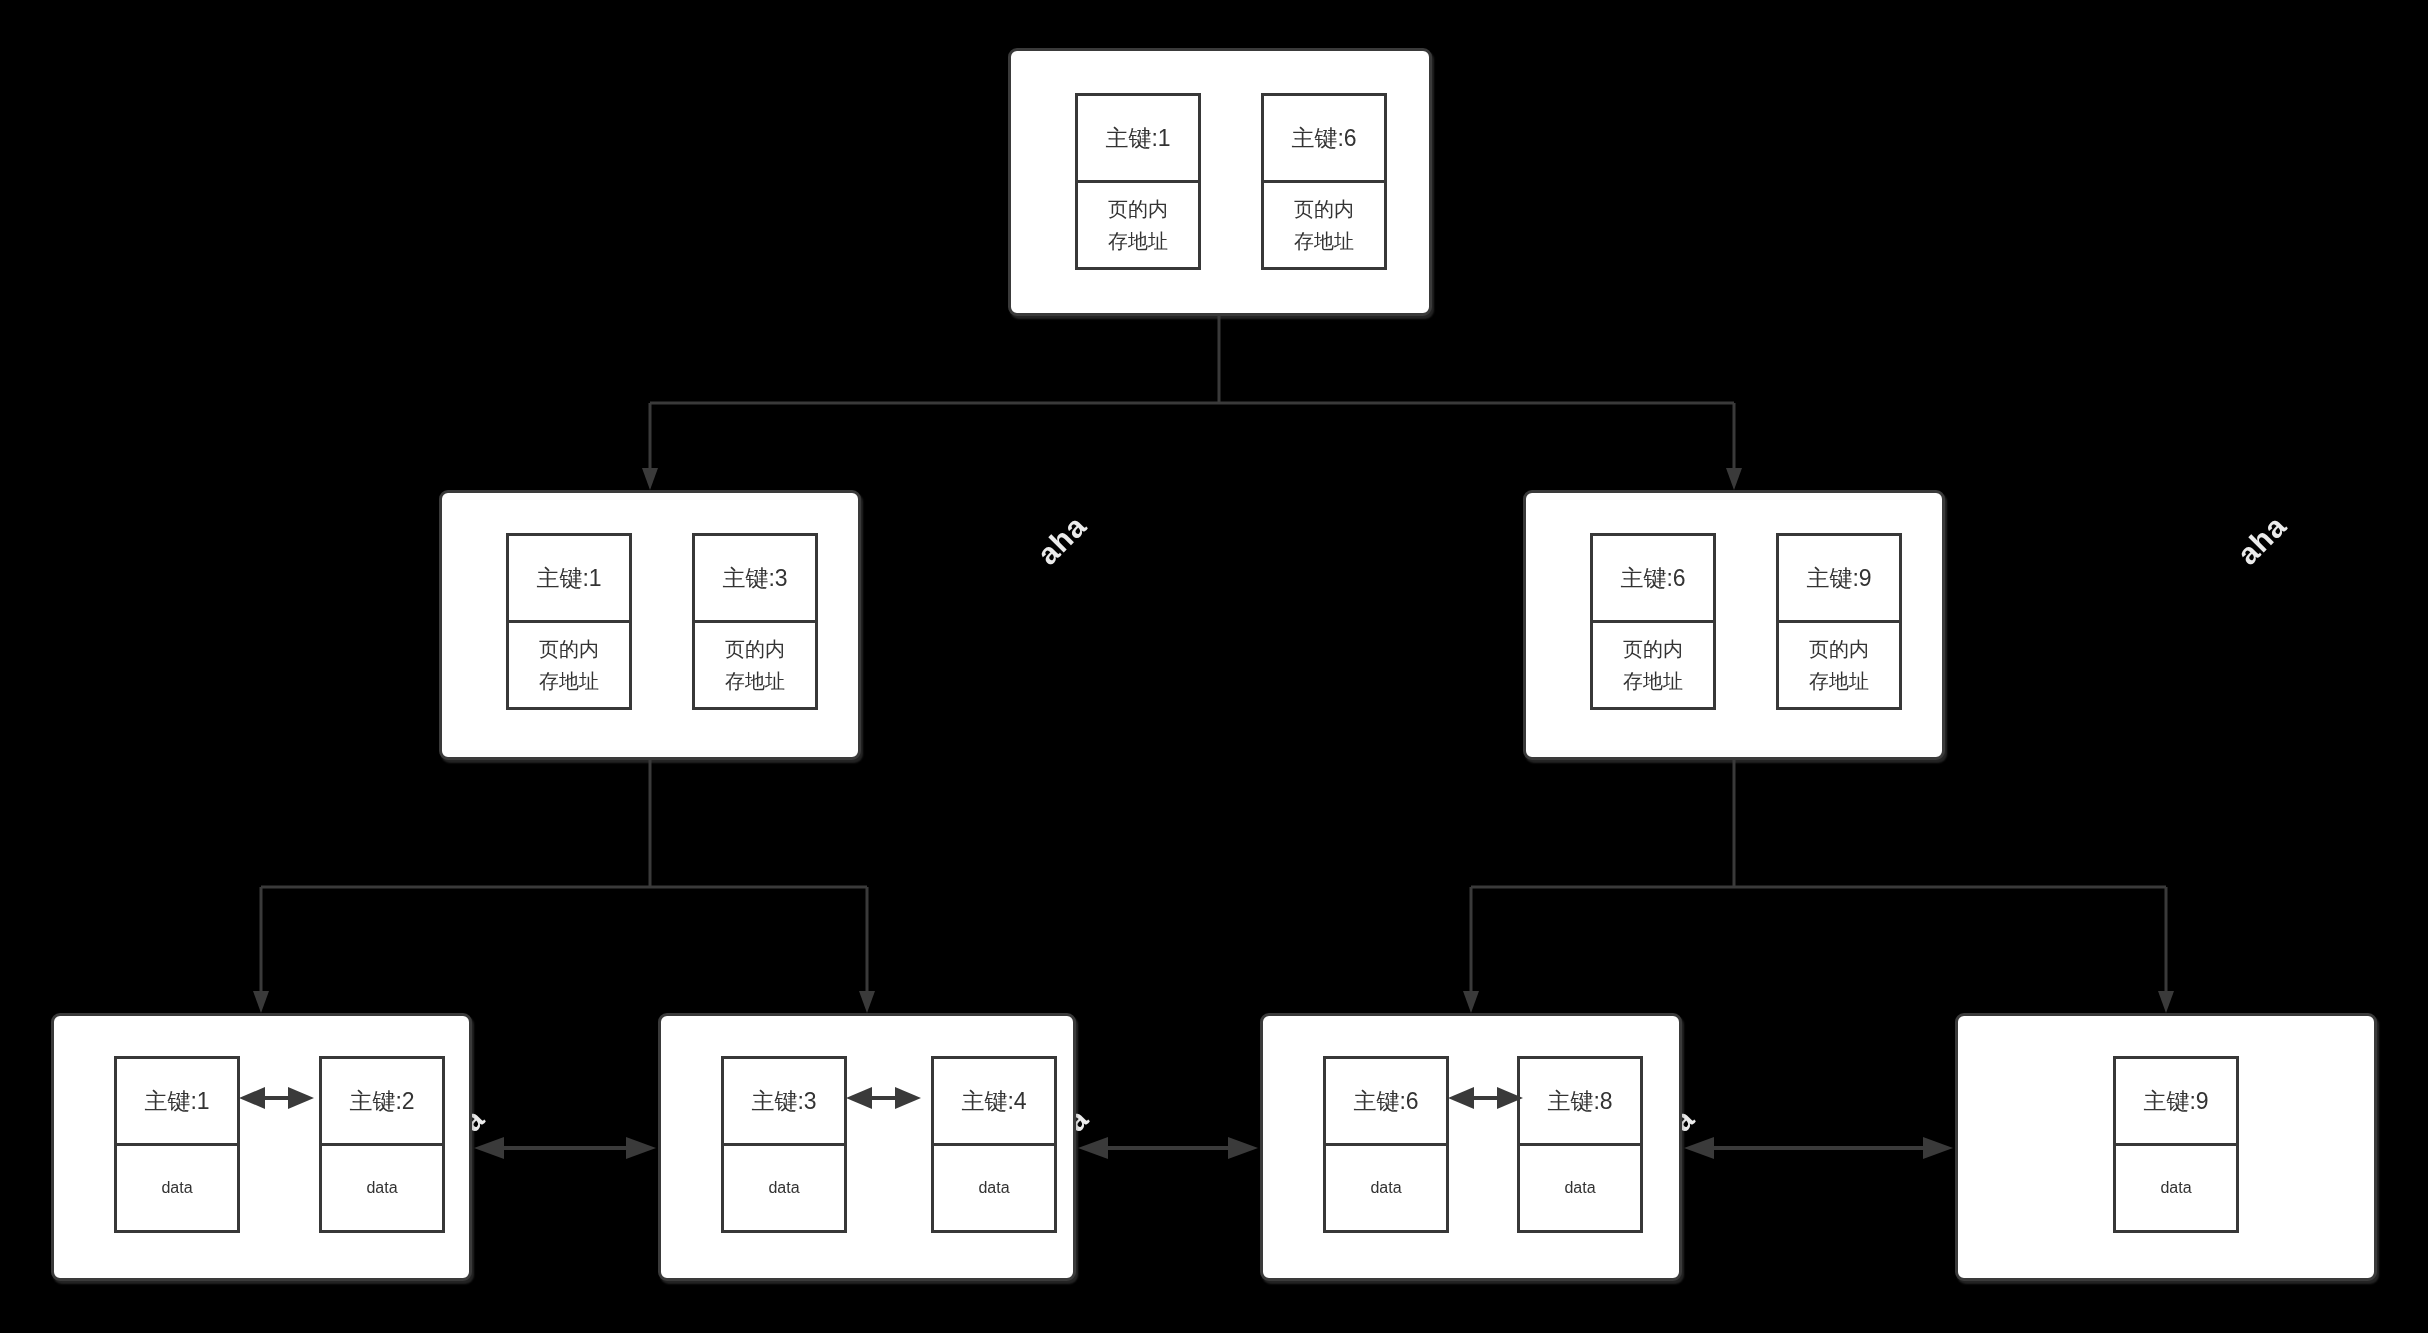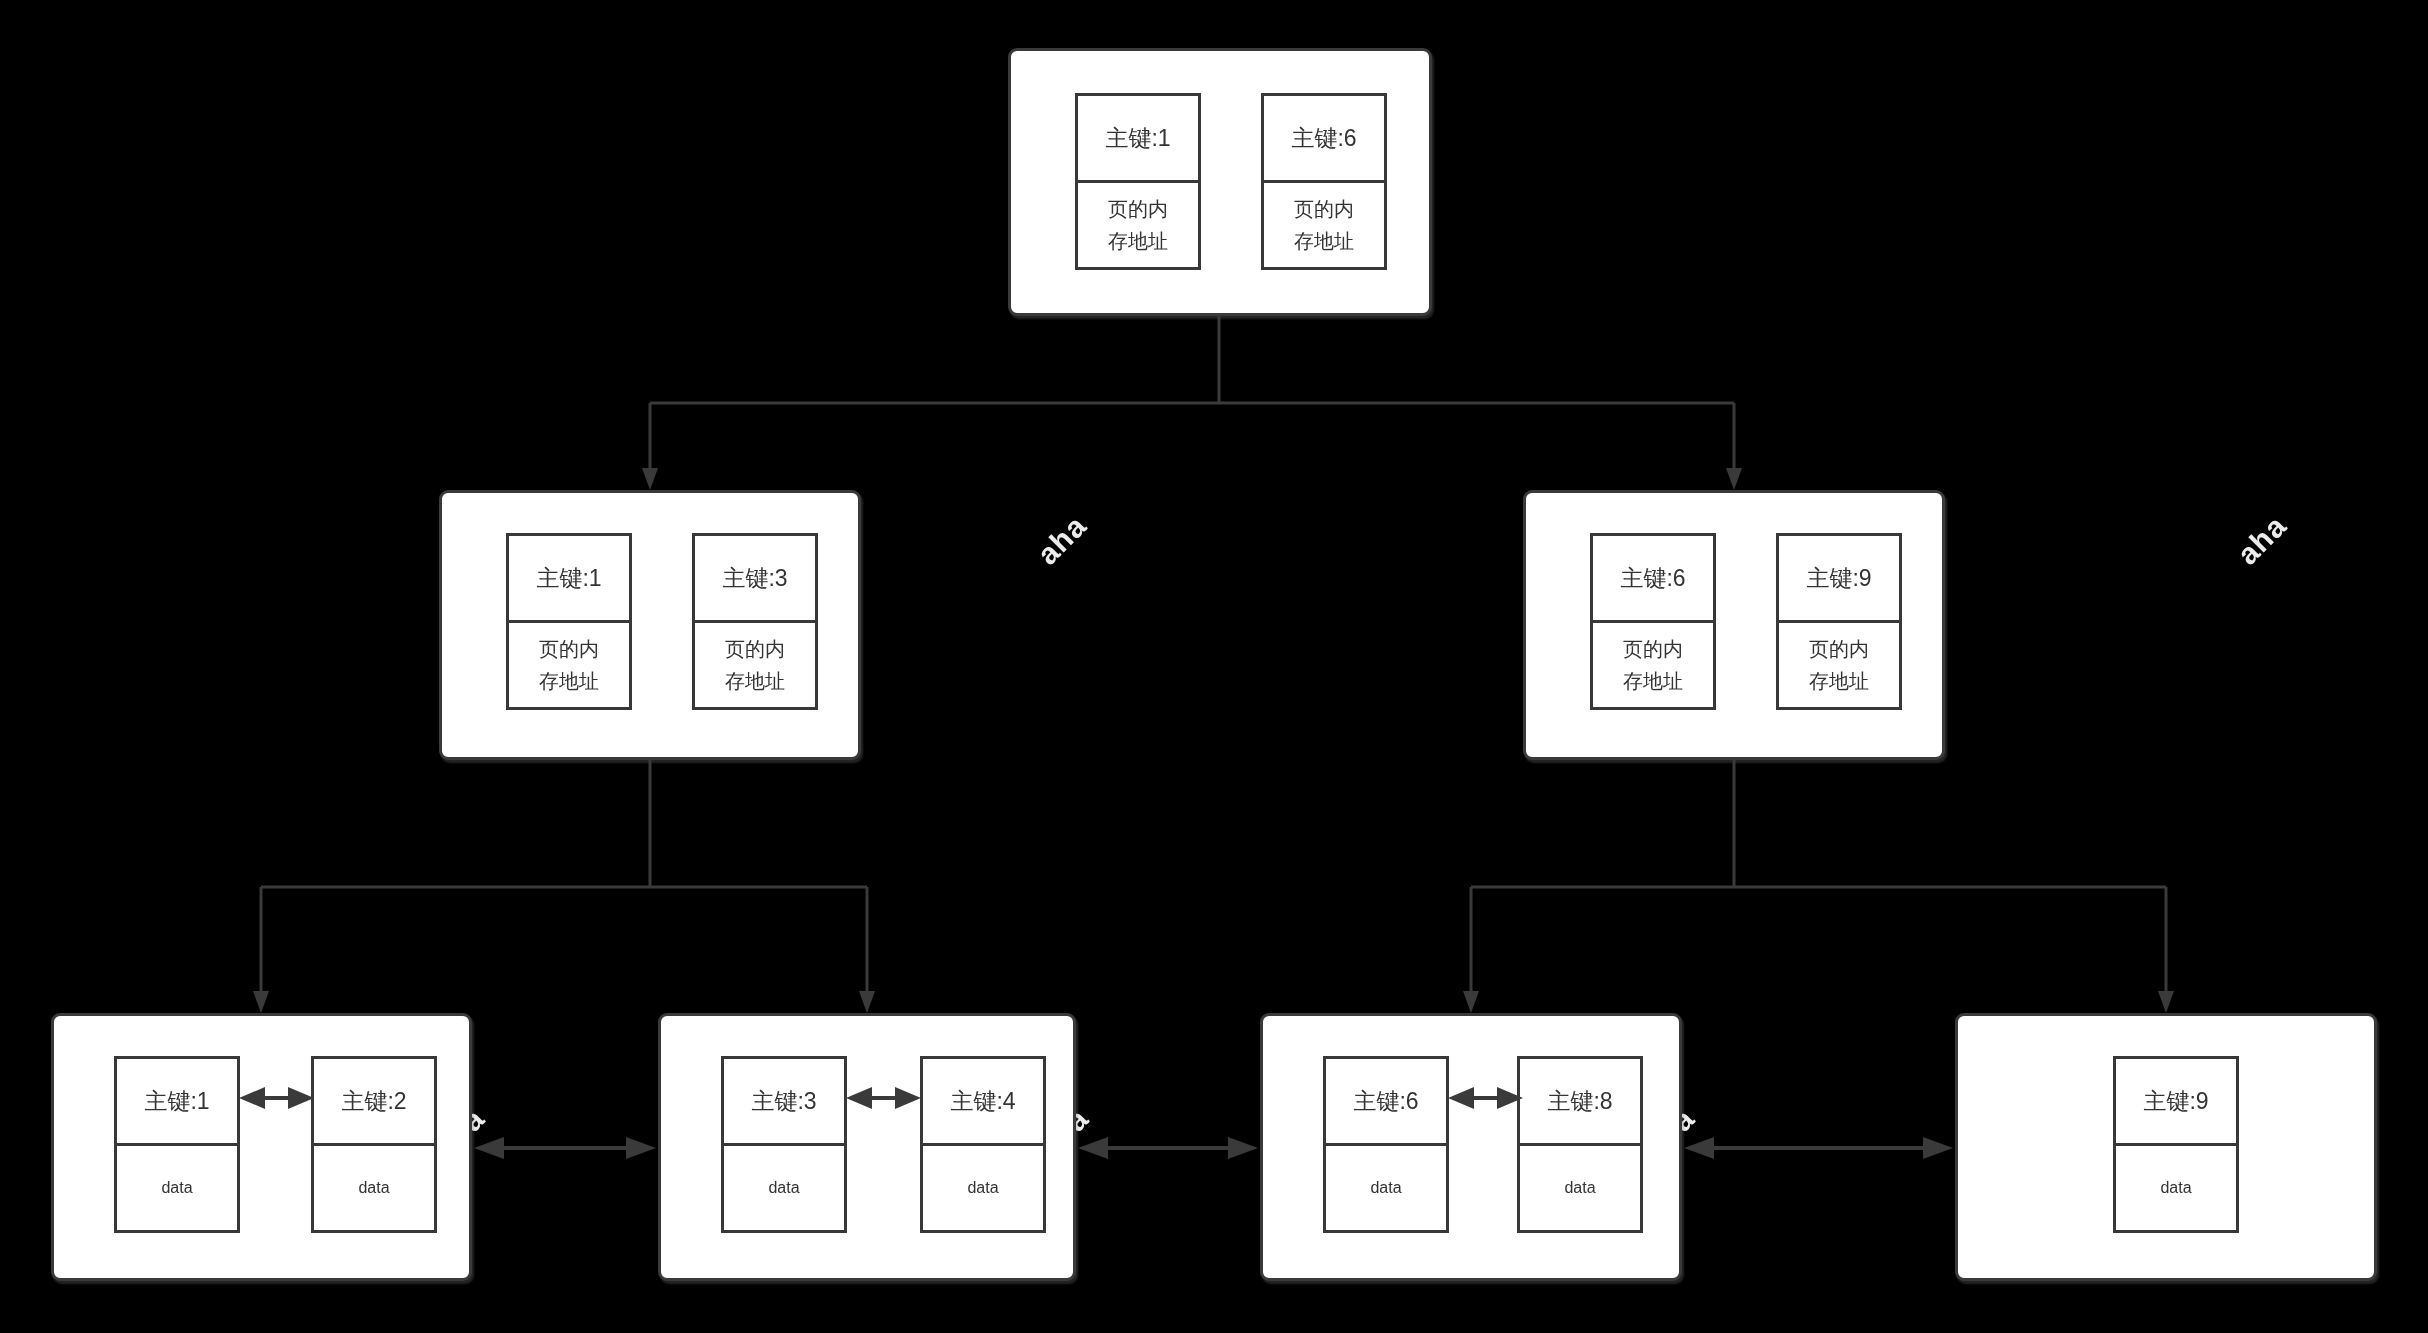--- a/index.html
+++ b/index.html
@@ -112,40 +112,40 @@
 
   <div class="node" style="left:51px;top:1013px;width:421px;height:268px;">
     <div class="col" style="left:60px;top:40px;">
       <div class="cell">
           <span class="key-text">主键:1</span>
         </div>
       <div class="cell sub">
           <span class="data-text">data</span>
         </div>
     </div>
-    <div class="col" style="left:257px;top:40px;">
+    <div class="col" style="left:265px;top:40px;">
       <div class="cell">
           <span class="key-text">主键:2</span>
         </div>
       <div class="cell sub">
           <span class="data-text">data</span>
         </div>
     </div>
   </div>
 
   <div class="node" style="left:658px;top:1013px;width:418px;height:268px;">
     <div class="col" style="left:60px;top:40px;">
       <div class="cell">
           <span class="key-text">主键:3</span>
         </div>
       <div class="cell sub">
           <span class="data-text">data</span>
         </div>
     </div>
-    <div class="col" style="left:259px;top:40px;">
+    <div class="col" style="left:270px;top:40px;">
       <div class="cell">
           <span class="key-text">主键:4</span>
         </div>
       <div class="cell sub">
           <span class="data-text">data</span>
         </div>
     </div>
   </div>
 
   <div class="node" style="left:1260px;top:1013px;width:422px;height:268px;">

